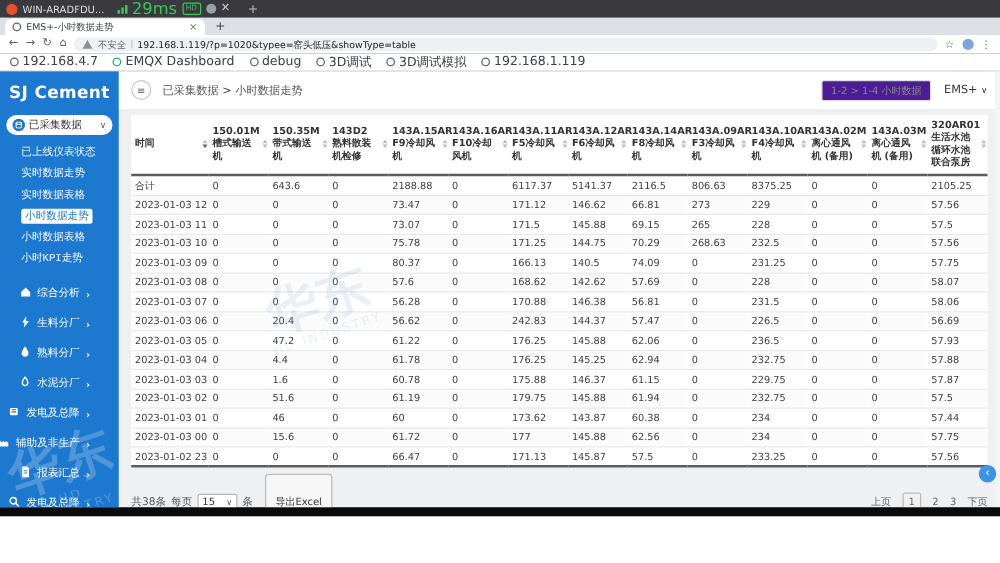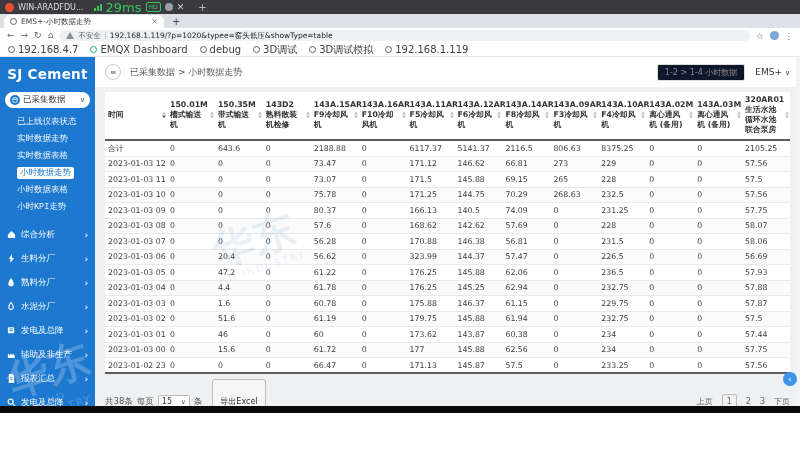--- a/index.html
+++ b/index.html
@@ -47,32 +47,32 @@
   .sidebar{width:95px;flex:0 0 95px;background:#1d78cf;position:relative;overflow:hidden;color:#fff;}
   .logo{text-align:center;padding:9px 0 8px;font-size:13.5px;font-weight:bold;letter-spacing:.3px;}
   .group-pill{margin:2px 5px 6px;background:#fff;border-radius:9px;height:16px;display:flex;align-items:center;gap:3px;padding:0 5px;color:#333;font-size:8.5px;}
   .db-ic{width:10px;height:10px;border-radius:50%;background:#1d78cf;display:flex;align-items:center;justify-content:center;flex:0 0 auto;}
   .db-ic svg{width:6px;height:6px;}
   .pill-chev{margin-left:auto;font-size:7px;color:#555;}
   .subitems{padding-left:17px;font-family:Liberation Mono, monospace;}
   .subitem{font-size:8.5px;line-height:17px;color:rgba(255,255,255,.95);white-space:nowrap;}
   .subitem.active span{background:#fff;color:#1d78cf;padding:1px 3px;border-radius:2px;}
   .sections{margin-top:7px;}
-  .section{height:24px;display:flex;align-items:center;gap:5px;padding:0 7px;font-size:8.5px;white-space:nowrap;justify-content:flex-end;}
+  .section{height:24px;display:flex;align-items:center;gap:5px;padding:0 23px;font-size:8.5px;white-space:nowrap;justify-content:flex-end;}
   .section svg{width:9px;height:9px;flex:0 0 auto;}
   .sec-chev{margin-left:auto;font-size:8px;font-weight:bold;color:rgba(255,255,255,.95);}
 
   
   .main{flex:1;position:relative;overflow:hidden;}
   .page-header{height:30px;background:#fff;display:flex;align-items:center;gap:9px;padding:0 10px;}
   .burger{width:16px;height:16px;border:1px solid #c9c9c9;border-radius:50%;display:flex;align-items:center;justify-content:center;color:#555;font-size:8px;flex:0 0 auto;}
   .crumb{font-size:9px;color:#555;}
   .crumb b{font-weight:normal;color:#444;}
   .ph-right{margin-left:auto;display:flex;align-items:center;gap:10px;}
-  .range-chip{background:#0f172a;border:1px solid #ddd;border-radius:2px;padding:2px 7px;font-size:8px;color:#8a8a8a;}
+  .range-chip{background:#4c1d95;border:1px solid #ddd;border-radius:2px;padding:2px 7px;font-size:8px;color:#8a8a8a;}
   .user-menu{font-size:9px;color:#333;}
   .user-menu i{font-style:normal;font-size:7px;color:#333;}
 
   .table-wrap{margin:5px 10px 0;background:#fff;}
   table{width:100%;border-collapse:collapse;table-layout:fixed;}
   th{font-size:7.8px;font-weight:bold;color:#333;text-align:left;vertical-align:middle;padding:3px 8px 3px 3px;border-bottom:2px solid #5c5c5c;position:relative;line-height:1.3;}
   th .lbl{white-space:pre-line;display:block;}
   .sort{position:absolute;right:1px;top:50%;transform:translateY(-50%);display:flex;flex-direction:column;gap:1px;}
   .sort i{width:0;height:0;border-left:2.5px solid transparent;border-right:2.5px solid transparent;display:block;}
   .sort .up{border-bottom:3px solid #c0c0c0;}
@@ -540,21 +540,21 @@
                 <td>0</td>
                 <td>58.06</td>
               </tr>
               <tr>
                 <td>2023-01-03 06</td>
                 <td>0</td>
                 <td>20.4</td>
                 <td>0</td>
                 <td>56.62</td>
                 <td>0</td>
-                <td>323.99</td>
+                <td>242.83</td>
                 <td>144.37</td>
                 <td>57.47</td>
                 <td>0</td>
                 <td>226.5</td>
                 <td>0</td>
                 <td>0</td>
                 <td>56.69</td>
               </tr>
               <tr>
                 <td>2023-01-03 05</td>

